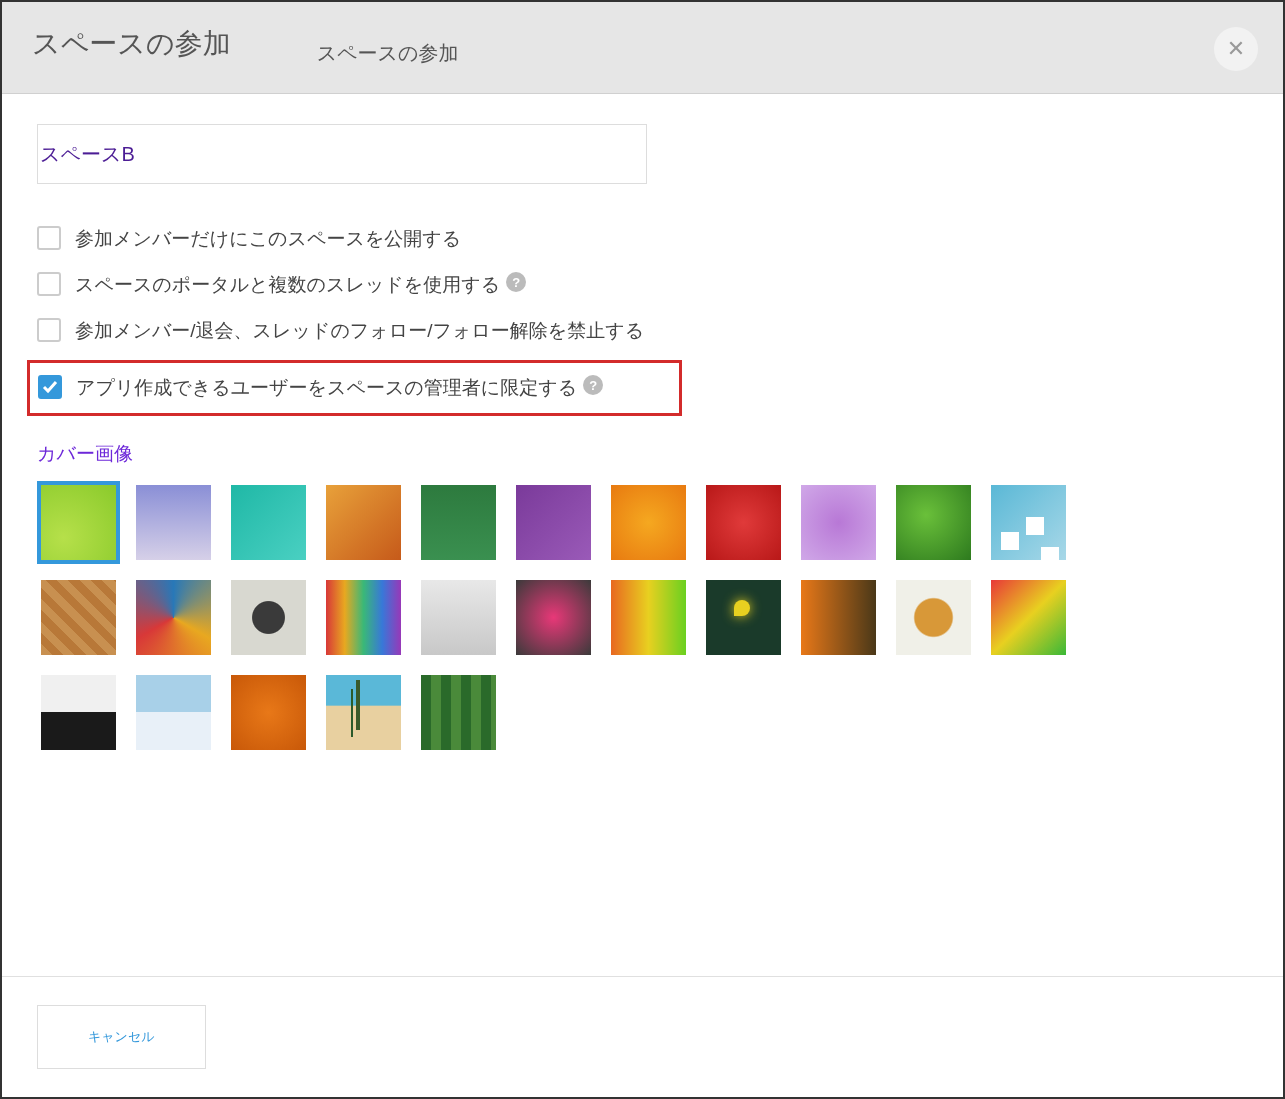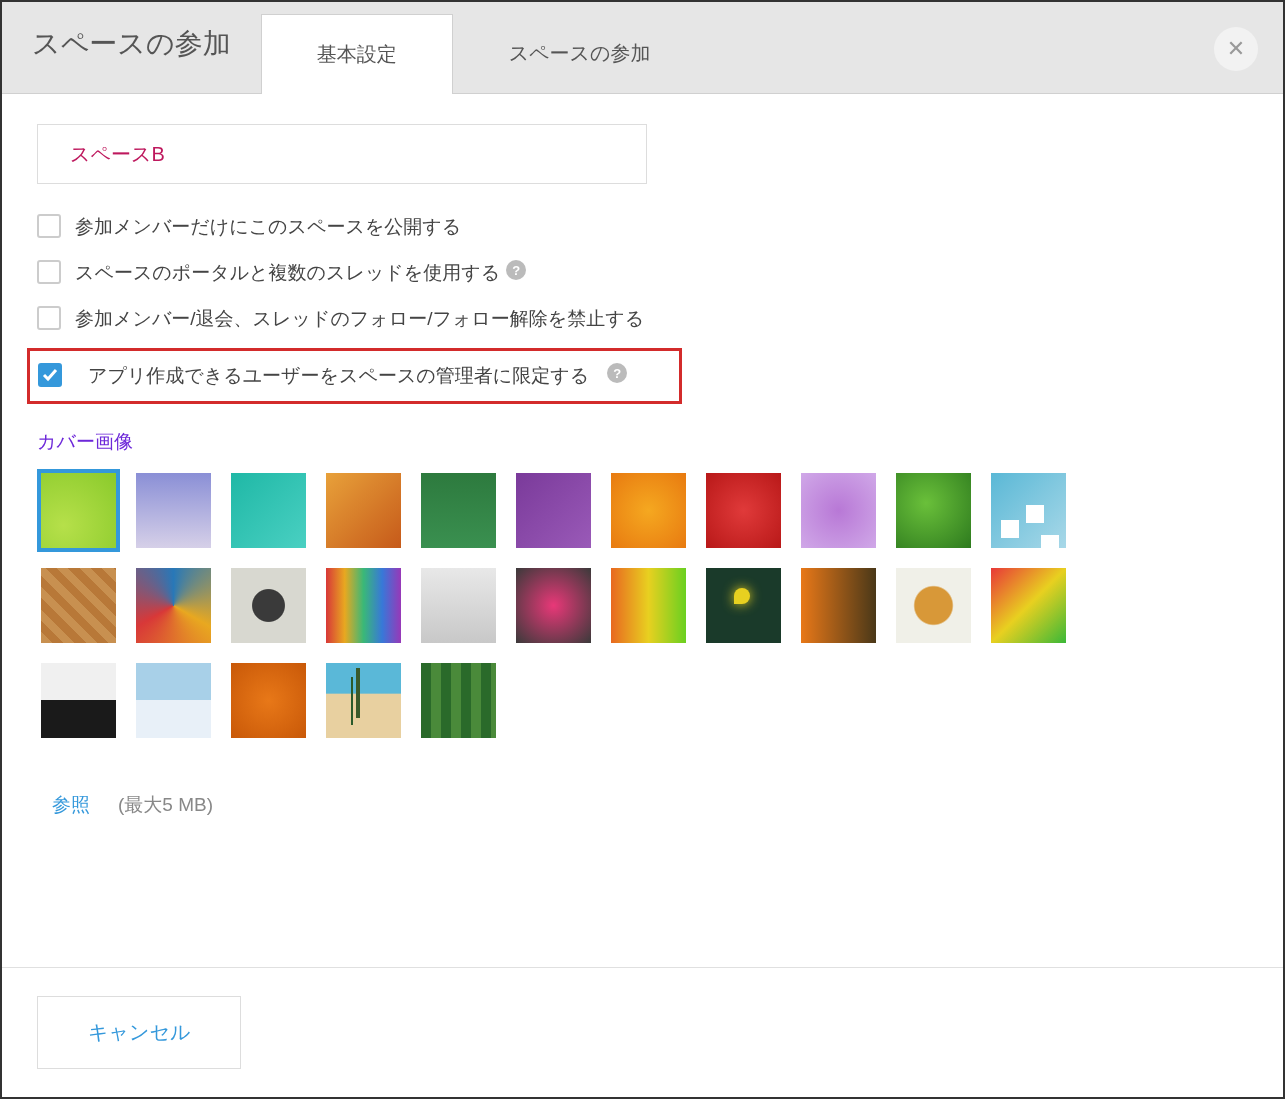--- a/index.html
+++ b/index.html
@@ -75,24 +75,24 @@
 }
 .content {
   flex: 1;
   overflow-y: scroll;
   padding: 30px 35px;
 }
 .space-name-input {
   width: 610px;
   height: 60px;
   border: 1px solid #ddd;
-  padding: 0 32px;
+  padding: 0 2px;
   font-size: 20px;
-  color: #be185d;
-  margin-bottom: 20px;
+  color: #4c1d95;
+  margin-bottom: 32px;
 }
 .checkbox-row {
   display: flex;
   align-items: flex-start;
   padding: 10px 0;
   font-size: 19px;
   color: #444;
 }
 .checkbox {
   width: 24px;
@@ -125,21 +125,21 @@
   margin-left: 6px;
   cursor: pointer;
   font-weight: bold;
 }
 .highlight-row {
   border: 3px solid #d32b2b;
   padding: 12px 8px;
   margin: 6px 0 6px -10px;
   width: 655px;
 }
-.highlight-row .checkbox-row { padding: 0; gap: 12px; }
+.highlight-row .checkbox-row { padding: 0; }
 .section-label {
   font-size: 19px;
   color: #6d28d9;
   margin-top: 25px;
   margin-bottom: 14px;
 }
 .cover-grid {
   display: flex;
   flex-wrap: wrap;
   gap: 12px;
@@ -179,21 +179,21 @@
   border-top: 1px solid #e0e0e0;
   padding: 28px 35px;
   display: flex;
   justify-content: space-between;
   align-items: center;
 }
 .btn-cancel {
   border: 1px solid #ddd;
   background: #fff;
   color: #3498db;
-  font-size: 20px;
+  font-size: 13px;
   padding: 22px 50px;
   cursor: pointer;
 }
 .btn-save {
   background: #3498db;
   color: #fff;
   border: none;
   font-size: 20px;
   padding: 22px 100px;
   cursor: pointer;
@@ -234,21 +234,20 @@
 ::-webkit-scrollbar-track { background: #f0f0f0; }
 ::-webkit-scrollbar-thumb { background: #c0c0c0; }
 </style>
 </head>
 <body>
 
 <div class="dialog">
   <div class="header">
     <div class="dialog-title">スペースの参加</div>
     <div class="tabs">
-      <div class="tab active">基本設定</div>
       <div class="tab">スペースの参加</div>
     </div>
     <div class="close-btn">
       <span>✕</span>
     </div>
   </div>
 
   <div class="content">
     <input type="text" class="space-name-input" value="スペースB" style="">
 
@@ -365,22 +364,18 @@
           <div class="thumb-inner c24"></div>
         </div>
       <div class="cover-thumb">
           <div class="thumb-inner c25"></div>
         </div>
       <div class="cover-thumb">
           <div class="thumb-inner c26"></div>
         </div>
     </div>
 
-    <div class="browse-row">
-      <span class="browse-link">参照</span>
-      <span class="max-size">(最大5 MB)</span>
-    </div>
   </div>
 
   <div class="footer">
     <button class="btn-cancel">キャンセル</button>
   </div>
 </div>
 
 </body></html>

